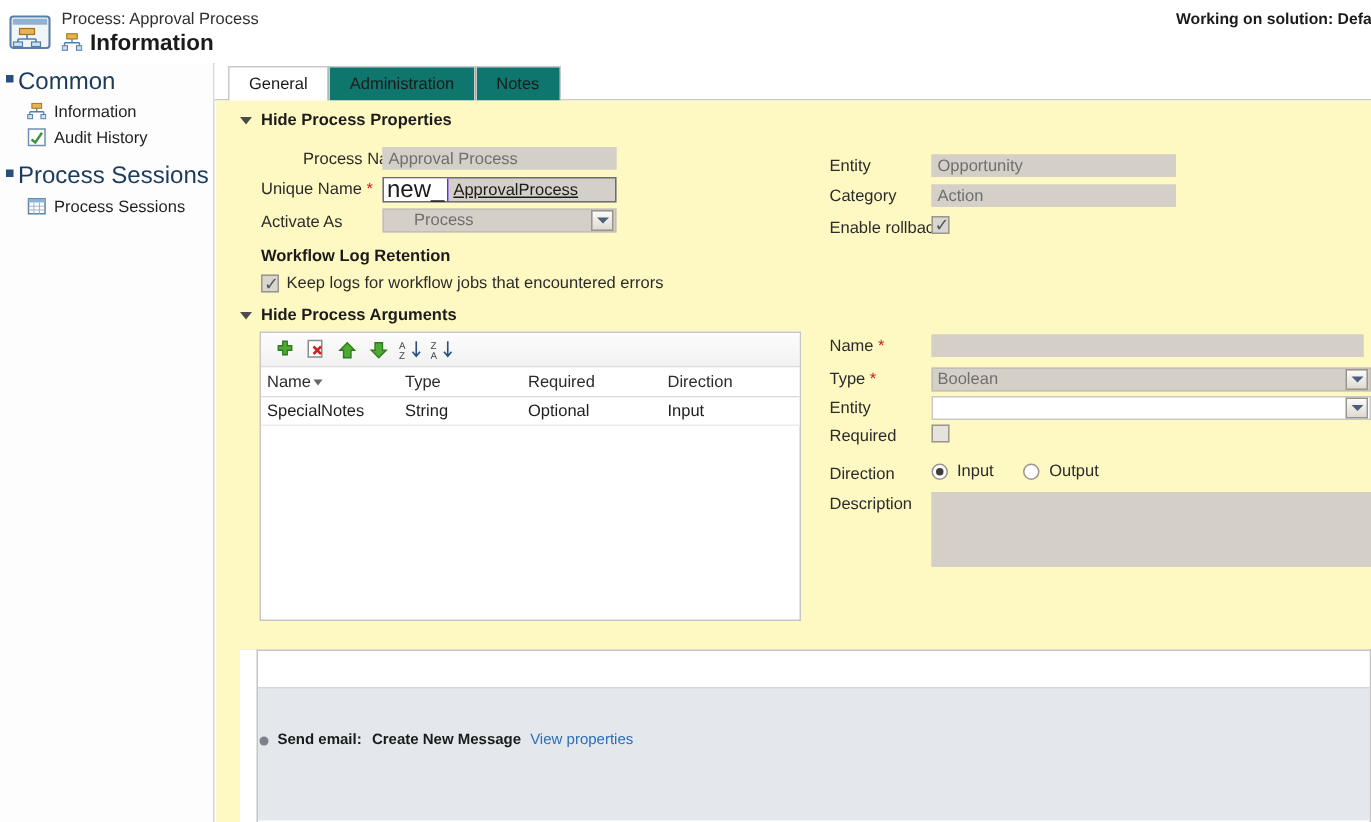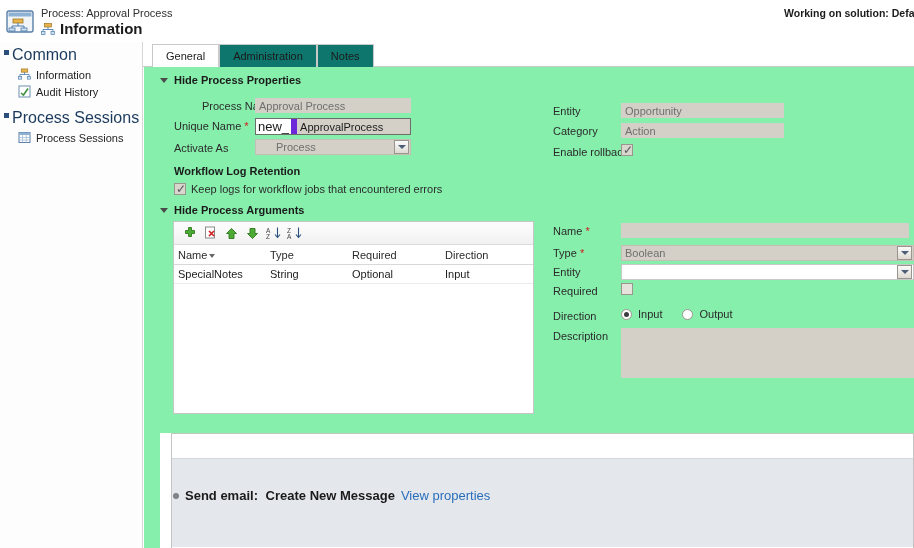--- a/index.html
+++ b/index.html
@@ -77,21 +77,21 @@
   }
   .tab.first { margin-left: 9px; }
   .tab.active {
     background: #ffffff; height: 24px; line-height: 23px;
     border-color: #c9c9c9;
   }
 
   
   .content {
     position: absolute; left: 144px; top: 67px; width: 770px; height: 481px;
-    background: #86efac;
+    background: #fef9c3;
   }
 
   .section-head {
     position: absolute;
     font-size: 11px; font-weight: bold; color: #1b1b1b;
     display: flex; align-items: center; gap: 6px;
     cursor: default;
   }
   .tri-down {
     width: 0; height: 0;
@@ -116,26 +116,26 @@
     overflow: hidden; white-space: nowrap;
   }
 
   
   .uname {
     position: absolute; height: 17px;
     border: 1px solid #6d6d6d; background: #d4d0c8;
     display: flex; align-items: center;
   }
   .uname .prefix {
-    background:#ffffff; border-right:6px solid #6d28d9;
+    background:#ffffff; border-right:1px solid #6d28d9;
     height: 15px; line-height:15px; padding:0 2px;
-    font-size: 13px; color:#1a1a1a;
+    font-size: 16px; color:#1a1a1a;
   }
   .uname .rest {
-    padding-left: 3px; font-size: 11px; color:#1a1a1a;
+    padding-left: 3px; font-size: 11px; color:#1a1a1a;text-decoration:underline;
   }
 
   .ddl {
     position: absolute; height: 16px;
     background: #d4d0c8; border: 1px solid #c3bfb7;
     display: flex; align-items: center; justify-content: space-between;
     font-size: 11px; color: #6f6f6f; padding-left: 3px;
   }
   .ddl.white { background:#ffffff; border:1px solid #c8c8c8; color:#1a1a1a; }
   .ddl .arrowbox {
@@ -231,21 +231,21 @@
   }
   .step-spacer { height: 24px; background:#ffffff; }
   .step-row {
     height: 89px; background: #e4e8ed;
     border-top: 1px solid #d2d7dd;
     position: relative;
   }
   .step-line {
     position: absolute; left: 12px; top: 29px;
     display: flex; align-items: center; gap: 6px;
-    font-size: 13px;
+    font-size: 10px;
   }
   .bullet {
     width: 6px; height: 6px; border-radius: 50%;
     background: #7d8188; flex: none;
   }
   .step-txt { color:#1a1a1a; }
   .step-txt b { font-weight: bold; }
   .step-link { color:#2a6ebb; cursor:default; }
 
   .sep-left {

